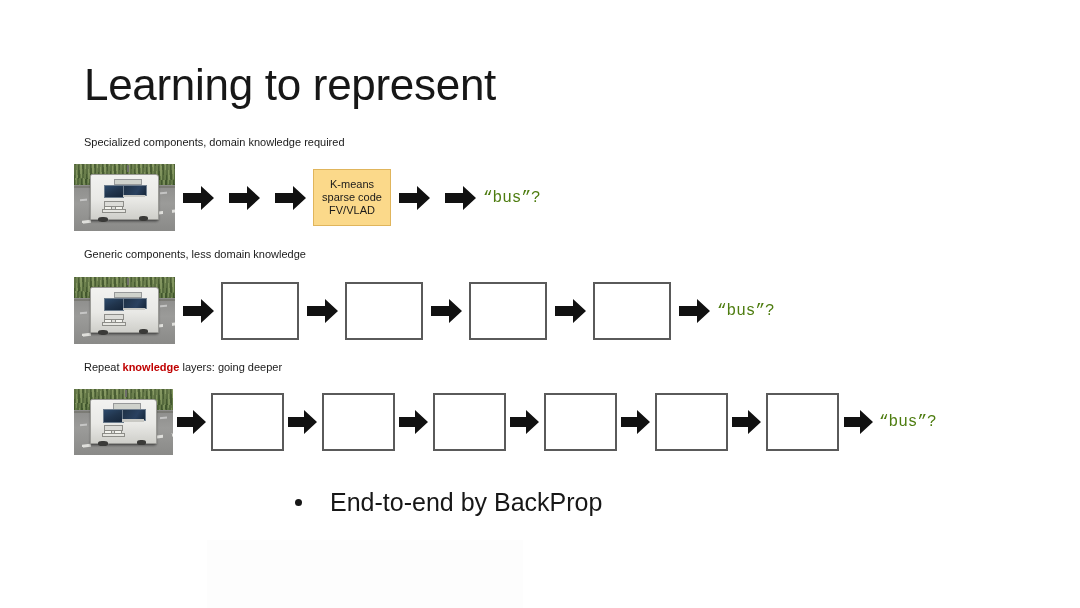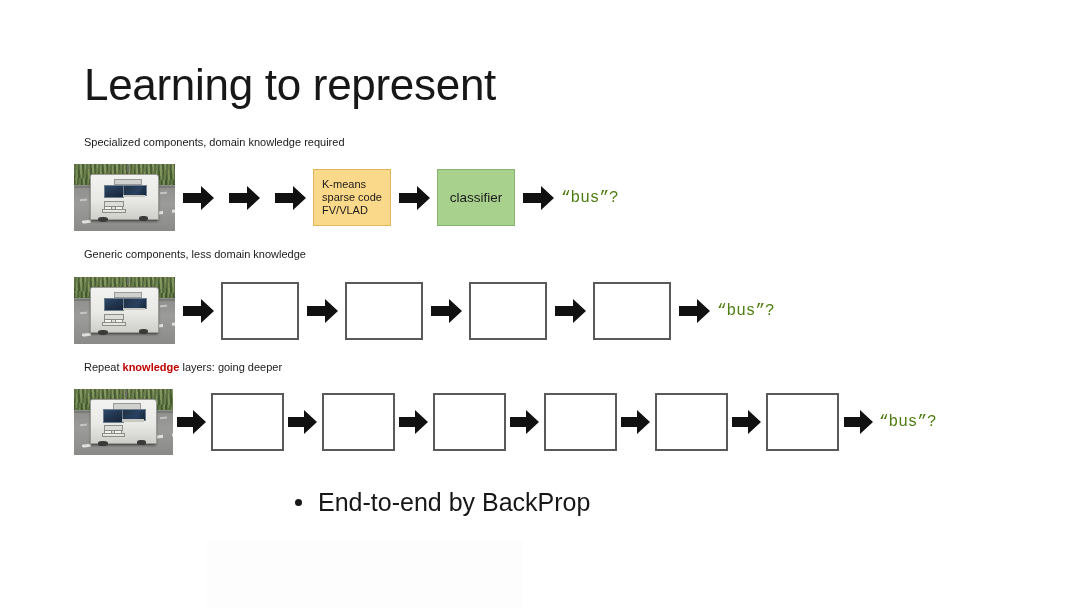--- a/index.html
+++ b/index.html
@@ -187,21 +187,21 @@
     display: block;
   }
 
   
   .stage {
     flex: 0 0 auto;
     box-sizing: border-box;
     display: flex;
     align-items: center;
     justify-content: center;
-    text-align: left;
+    text-align: center;
     line-height: 1.18;
   }
   .stage.filled-orange {
     background: #fbd98a;
     border: 1px solid #e0b55c;
     font-size: 13.5px;
     color: #1a1a1a;
   }
   .stage.filled-green {
     background: #a9d18e;
@@ -228,21 +228,21 @@
     font-family: Liberation Mono, monospace;
   }
 
   
   .bullet-line {
     position: absolute;
     left: 295px;
     top: 488px;
     display: flex;
     align-items: center;
-    gap: 16px;
+    gap: 28px;
     font-size: 25px;
     color: #171717;
     white-space: nowrap;
   }
   .bullet-dot {
     width: 7px; height: 7px;
     border-radius: 50%;
     background: #171717;
     flex: 0 0 auto;
   }
@@ -309,23 +309,20 @@
         <div>K-means</div>
         <div>sparse code</div>
         <div>FV/VLAD</div>
       </div>
     </div>
 
     <svg class="arrow" width="46" height="34" viewBox="0 0 46 34">
       <polygon points="8,12 26,12 26,5 39,17 26,29 26,22 8,22" fill="#111111"></polygon>
     </svg>
 
-    <div class="stage filled-green">
-      <span>classifier</span>
-    </div>
 
     <svg class="arrow" width="46" height="34" viewBox="0 0 46 34">
       <polygon points="8,12 26,12 26,5 39,17 26,29 26,22 8,22" fill="#111111"></polygon>
     </svg>
 
     <div class="out-label">“bus”?</div>
   </div>
 
   <div class="row-caption cap2">Generic components, less domain knowledge</div>
 

